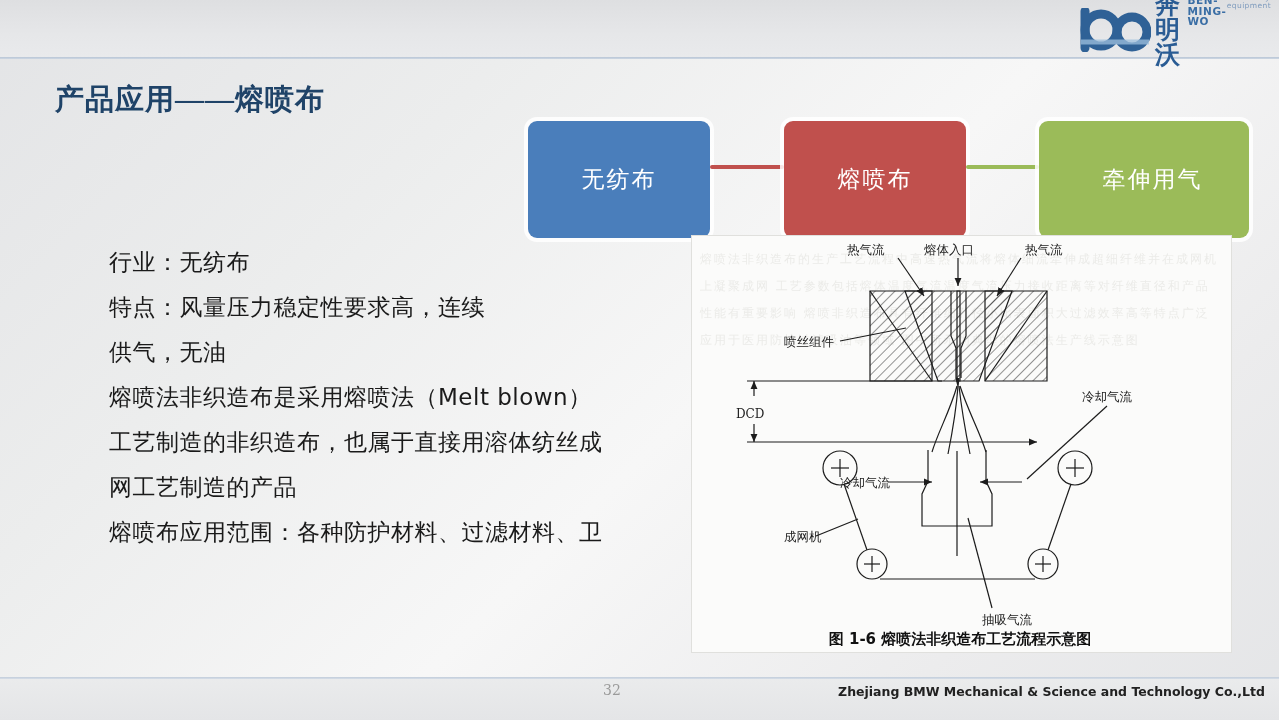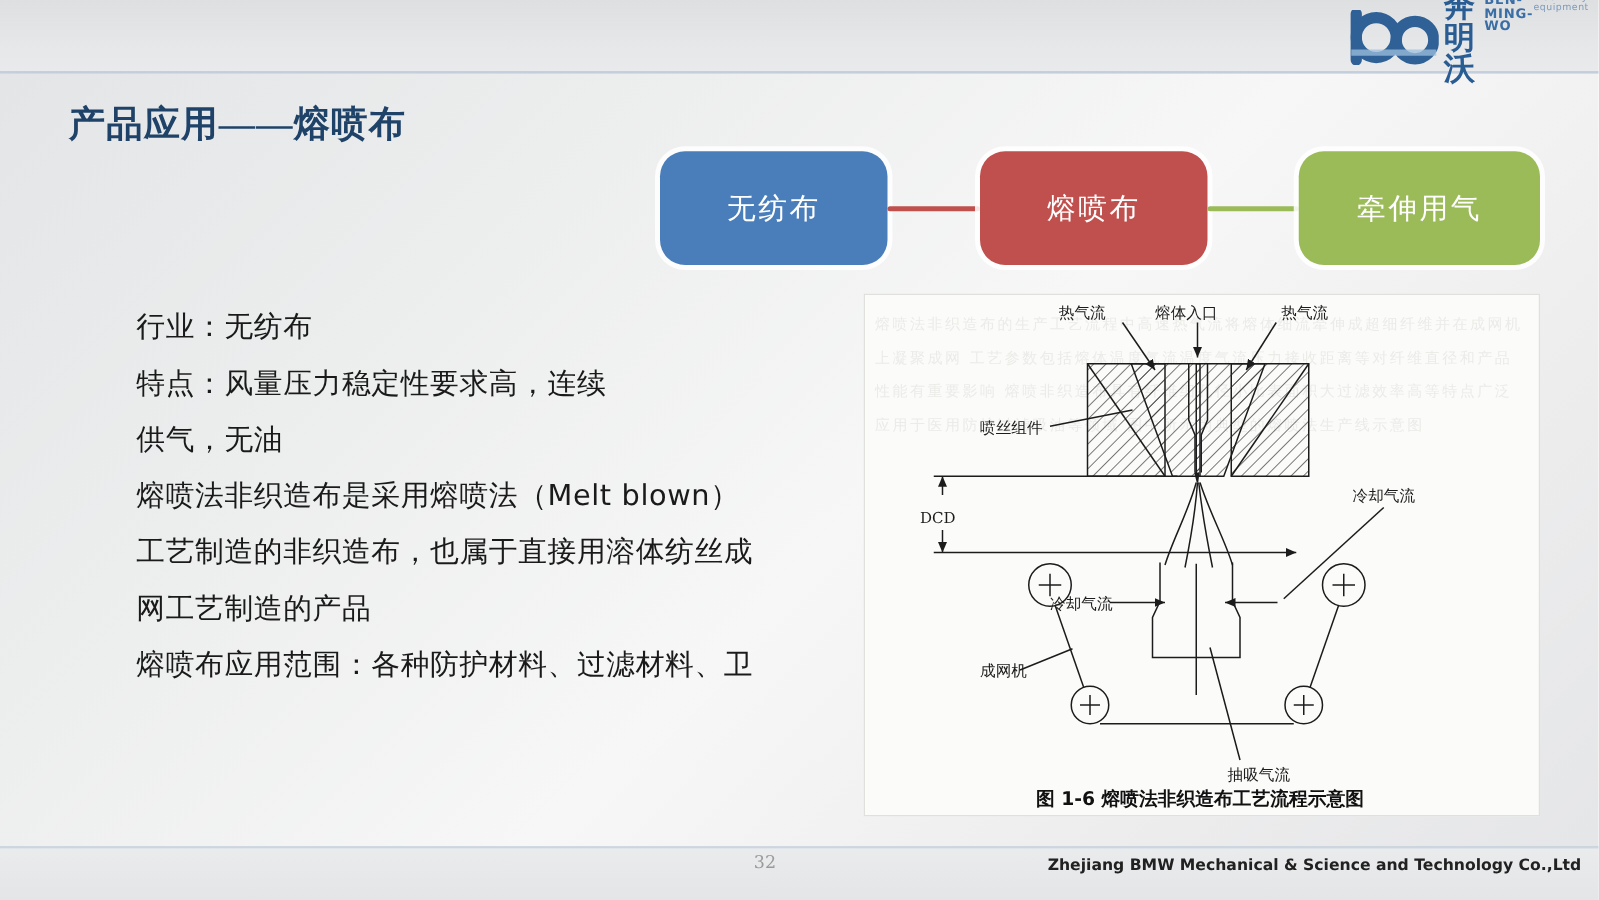--- a/index.html
+++ b/index.html
@@ -97,22 +97,22 @@
   .flow {
     position: absolute;
     left: 528px;
     top: 121px;
     width: 704px;
     height: 91px;
   }
   .flow-box {
     position: absolute;
     top: 0;
-    height: 91px;
-    border-radius: 20px;
+    height: 117px;
+    border-radius: 9px;
     display: flex;
     align-items: center;
     justify-content: center;
     color: #ffffff;
     font-size: 23px;
     letter-spacing: 2px;
     box-shadow: 0 0 0 4px rgba(255,255,255,0.85);
   }
   .flow-box.b1 { left: 0px;   width: 182px; background: #4a7ebb; }
   .flow-box.b2 { left: 256px; width: 182px; background: #c0504d; }
@@ -248,21 +248,21 @@
 
   <div class="flow">
     <div class="flow-box b1" style="background: rgb(74, 126, 187);">
       <span>无纺布</span>
     </div>
     <div class="flow-line l1" style="background: rgb(192, 80, 77);"></div>
     <div class="flow-box b2" style="background: rgb(192, 80, 77);">
       <span>熔喷布</span>
     </div>
     <div class="flow-line l2" style="background: rgb(155, 187, 89);"></div>
-    <div class="flow-box b3" style="background: rgb(155, 187, 89);">
+    <div class="flow-box b3" style="background: rgb(155, 187, 89); padding-left: 17px;">
       <span>牵伸用气</span>
     </div>
   </div>
 
   <div class="body-text">
     <div class="line">行业：无纺布</div>
     <div class="line">特点：风量压力稳定性要求高，连续</div>
     <div class="line">供气，无油</div>
     <div class="line">熔喷法非织造布是采用熔喷法（Melt blown）</div>
     <div class="line">工艺制造的非织造布，也属于直接用溶体纺丝成</div>

